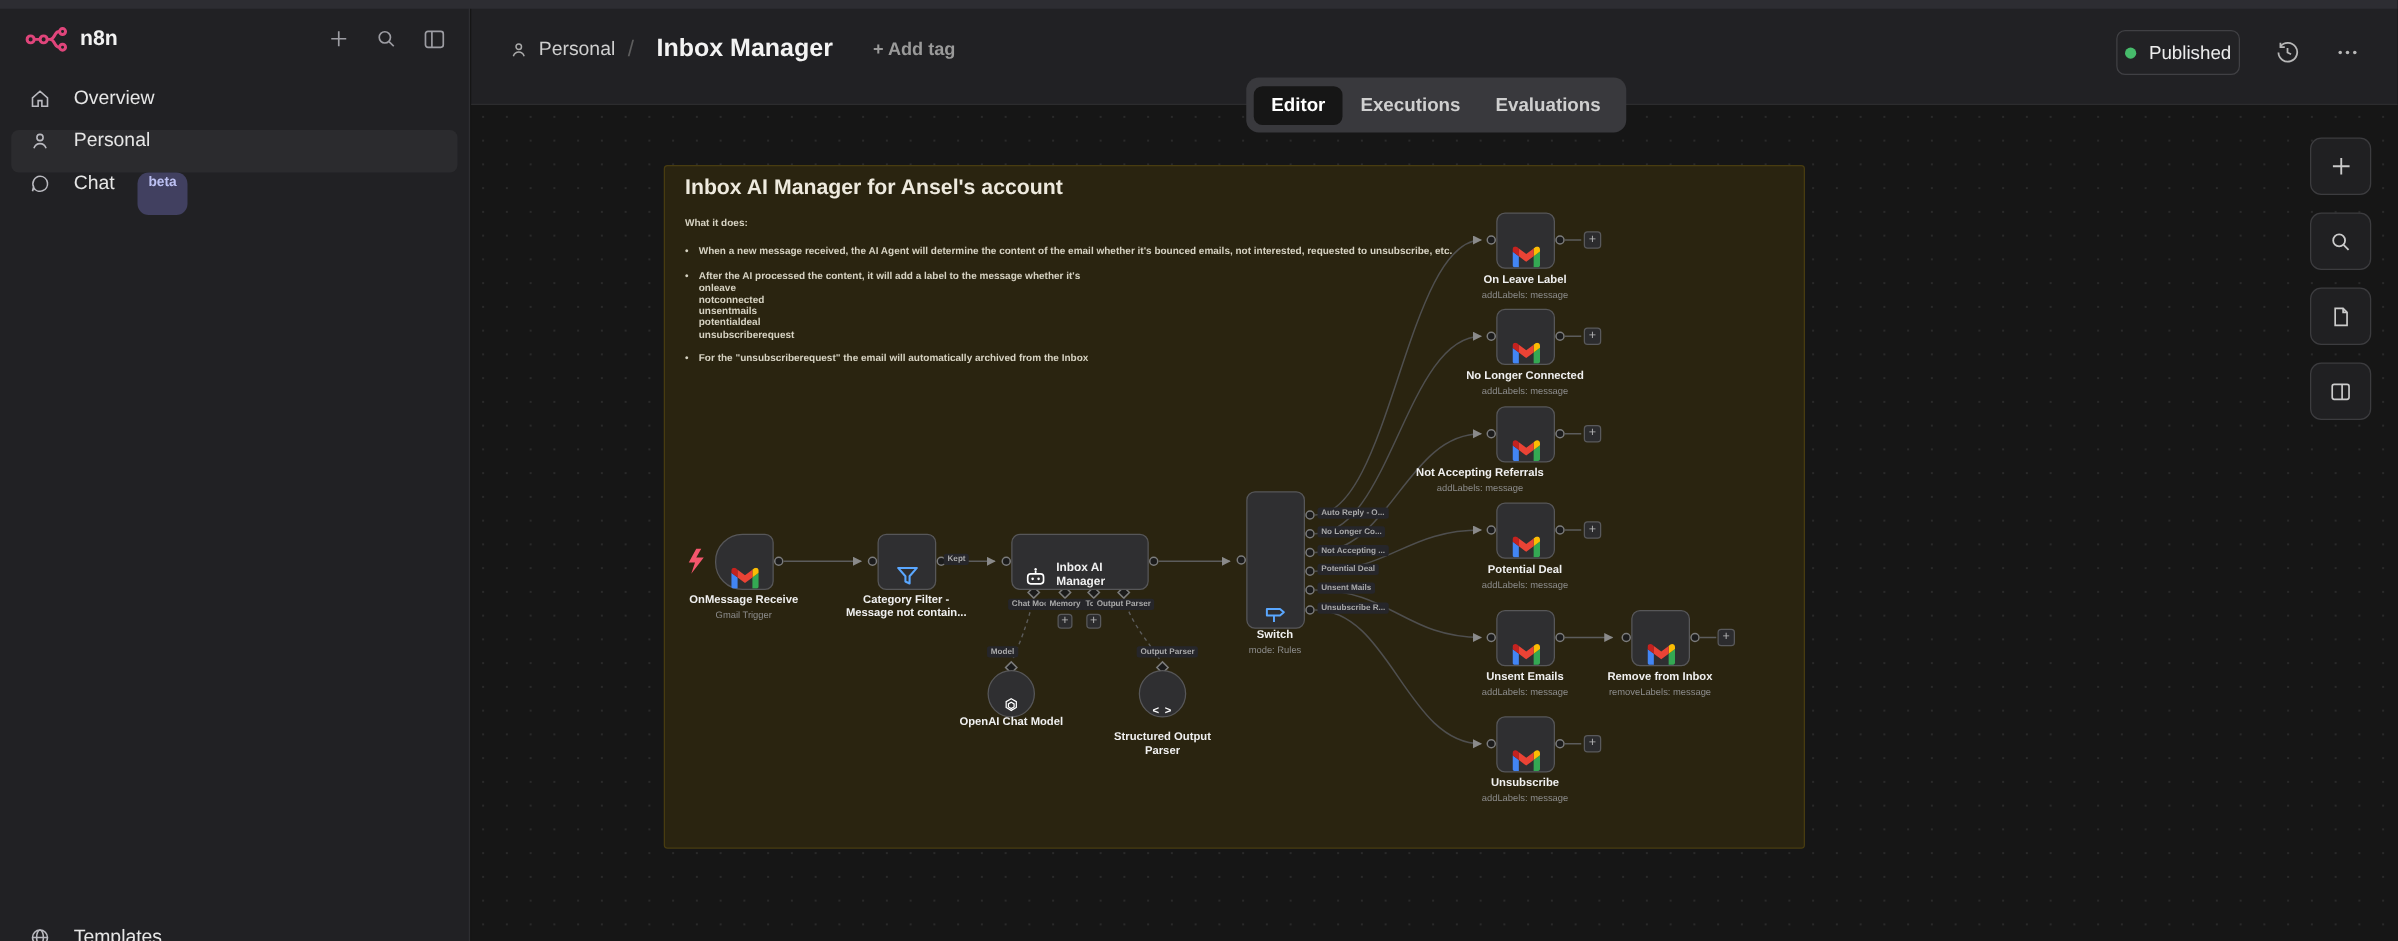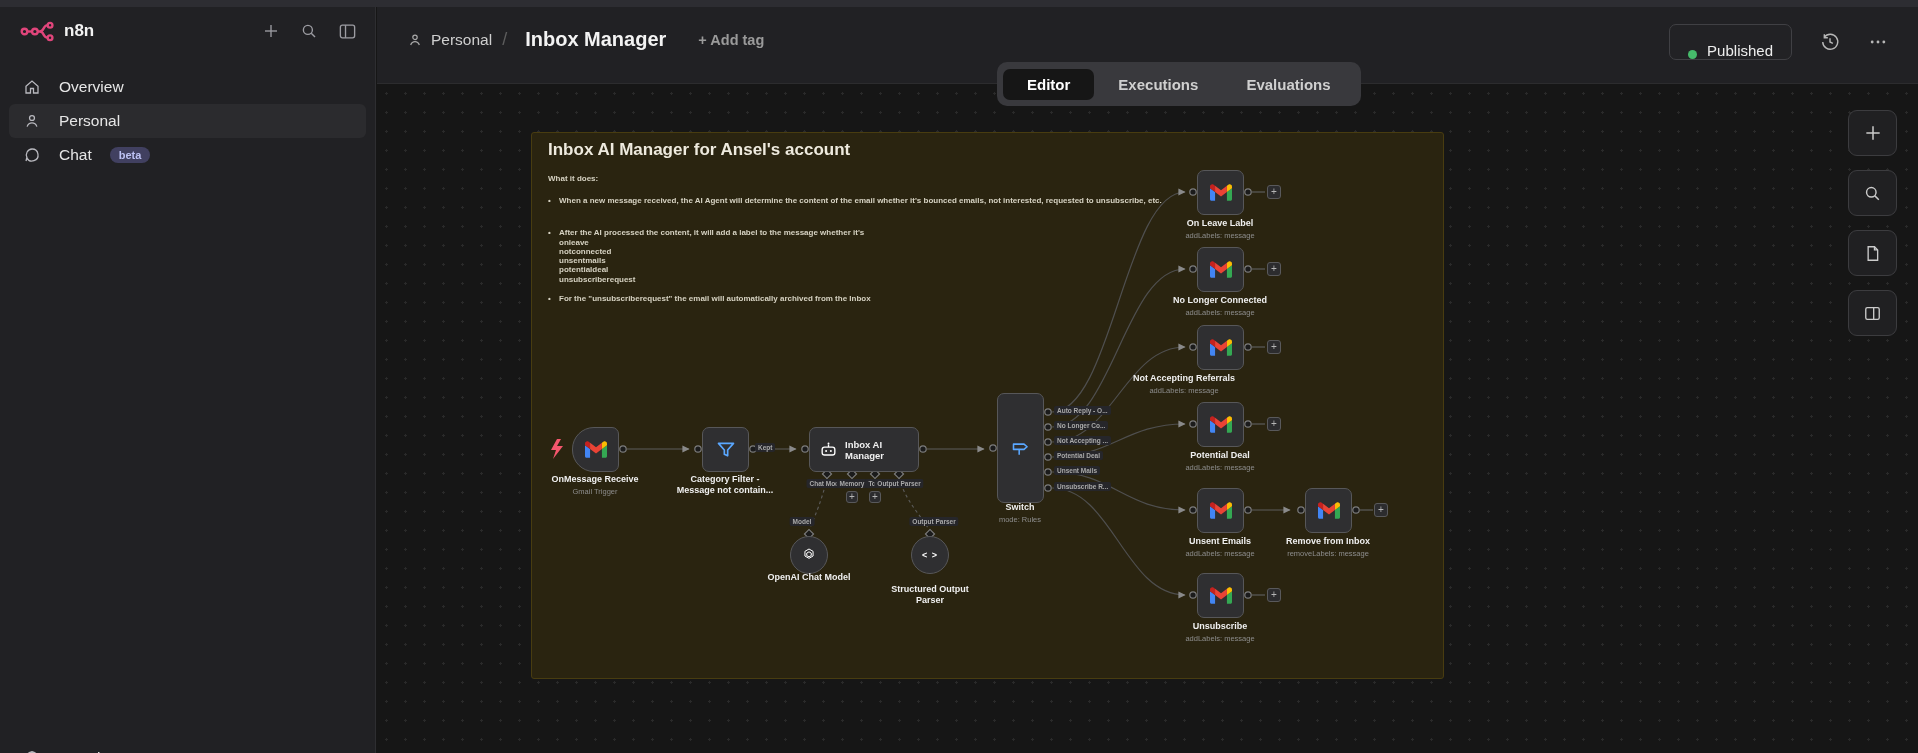--- a/index.html
+++ b/index.html
@@ -7,56 +7,56 @@
   .top-strip { position:absolute; left:0; top:0; width:1918px; height:7px; background:#2d2d32; z-index:60; }
 
   
   .sidebar { position:absolute; left:0; top:0; width:376px; height:753px; background:#212124; border-right:1px solid #2e2e31; z-index:40; overflow:hidden; }
   .sb-top { display:flex; align-items:center; height:62px; padding:0 18px 0 20px; }
   .brand { display:flex; align-items:center; gap:8px; }
   .brand-text { color:#f2f2f2; font-size:17px; font-weight:bold; }
   .sb-top-icons { margin-left:auto; display:flex; align-items:center; gap:20px; }
   .icon-btn { background:none; border:none; cursor:pointer; color:#9d9da3; display:flex; align-items:center; justify-content:center; padding:0; }
   .sb-nav { margin-top:8px; }
-  .sb-item { display:flex; align-items:center; gap:18px; height:34px; margin:0 9px; padding:0 14px; border-radius:6px; color:#e6e6e6; font-size:15.5px; cursor:pointer; }
+  .sb-item { display:flex; gap:18px; height:34px; margin:0 9px; padding:0 14px; border-radius:6px; color:#e6e6e6; font-size:15.5px; cursor:pointer; }
   .sb-item.active { background:#2b2b2e; }
   .sb-item .sb-ic { color:#b9b9bf; display:flex; }
   .badge { background:#414060; color:#bdc1f3; font-size:11px; font-weight:bold; padding:2px 9px; border-radius:9px; }
   .sb-bottom { position:absolute; left:0; top:741px; width:376px; }
 
   
   .topbar { position:absolute; left:377px; top:0; width:1541px; height:84px; background:#212124; border-bottom:1px solid #2c2c2e; z-index:30; display:flex; align-items:flex-start; }
   .crumbs { display:flex; align-items:center; gap:10px; margin:28px 0 0 30px; }
   .crumb-proj { display:flex; align-items:center; gap:8px; color:#cfcfcf; font-size:15.5px; cursor:pointer; }
   .crumb-sep { color:#5d5d5d; font-size:18px; }
   .wf-title { color:#f3f3f3; font-size:20px; font-weight:bold; margin-left:8px; cursor:text; }
   .add-tag { color:#9a9a9a; font-size:14.5px; font-weight:bold; margin-left:22px; cursor:pointer; }
   .topbar-right { position:absolute; right:0; top:0; display:flex; align-items:center; height:84px; padding-right:30px; gap:28px; }
-  .pub-btn { display:flex; align-items:flex-end; gap:10px; height:36px; padding:0 18px; background:#222225; border:1px solid #404044; border-radius:7px; color:#ededed; font-size:15px; cursor:pointer; }
+  .pub-btn { display:flex; align-items:center; gap:10px; height:36px; padding:0 6px; background:#222225; border:1px solid #404044; border-radius:7px; color:#ededed; font-size:15px; cursor:pointer; }
   .pub-dot { width:9px; height:9px; border-radius:50%; background:#46bb6b; }
 
   
   .tabs { position:absolute; left:997px; top:62px; height:44px; background:#39393d; border-radius:10px; display:flex; align-items:center; padding:0 6px; z-index:50; }
-  .tab { height:31px; display:flex; align-items:center; padding:0 24px; border-radius:7px; color:#cfcfcf; font-size:15px; font-weight:bold; cursor:pointer; }
+  .tab { height:31px; display:flex; align-items:center; padding:0 14px; border-radius:7px; color:#cfcfcf; font-size:15px; font-weight:bold; cursor:pointer; }
   .tab.active { background:#161616; color:#ffffff; }
 
   
   .canvas { position:absolute; left:377px; top:84px; width:1541px; height:669px;
     background-color:#161616;
     background-image:radial-gradient(circle,#2a2a2a 1px,transparent 1.2px);
     background-size:19px 19px; z-index:10; }
   .sticky { position:absolute; left:154px; top:48px; width:913px; height:547px; background:#2a2410; border:1px solid #483c10; border-radius:3px; z-index:1; padding:7px 16px; cursor:pointer; }
   .sticky h1 { color:#eeeade; font-size:17px; font-weight:bold; margin-bottom:14px; }
   .sticky .intro { color:#d6d2c2; font-size:8px; font-weight:bold; margin-bottom:13px; }
   .sticky ul { list-style:none; }
   .sticky li { color:#d6d2c2; font-size:8px; font-weight:bold; line-height:9.3px; margin-bottom:10px; padding-left:11px; position:relative; }
   .sticky li::before { content:"•"; position:absolute; left:0; top:0; }
   .wires { position:absolute; left:0; top:0; width:1541px; height:669px; z-index:2; }
 
-  .node { position:absolute; width:47px; height:45px; background:#2f2f31; border:1px solid #575759; border-radius:7px; display:flex; align-items:center; justify-content:center; z-index:3; cursor:pointer; }
+  .node { position:absolute; width:47px; height:45px; background:#2f2f31; border:1px solid #575759; border-radius:7px; display:flex; align-items:flex-end; justify-content:center; z-index:3; cursor:pointer; }
   .node.trigger { border-radius:22px 7px 7px 22px; }
   .node.wide { width:110px; justify-content:flex-start; padding-left:9px; gap:7px; }
   .node.tall { height:110px; }
   .node.round { width:38px; height:38px; border-radius:50%; }
   .agent-name { color:#f0f0f0; font-size:9.5px; font-weight:bold; line-height:11px; width:56px; }
   .nlabel { position:absolute; width:150px; text-align:center; z-index:3; pointer-events:none; }
   .nlabel .nm { color:#f0f0f0; font-size:9px; font-weight:bold; line-height:10.5px; }
   .nlabel .sub { color:#8d8d8d; font-size:7.5px; margin-top:2px; }
   .chip { position:absolute; background:#26262a; color:#a9a9a9; font-size:6.5px; font-weight:bold; padding:1px 3px; border-radius:2px; white-space:nowrap; z-index:4; pointer-events:none; }
   .chip.ctr { transform:translateX(-50%); }
@@ -193,21 +193,21 @@
   <div class="tab">Executions</div>
   <div class="tab">Evaluations</div>
 </div>
 
 <main class="canvas">
 
   <div class="sticky">
     <h1>Inbox AI Manager for Ansel's account</h1>
     <div class="intro">What it does:</div>
     <ul>
-      <li style="margin-bottom:23px;">When a new message received, the AI Agent will determine the content of the email whether it's bounced emails, not interested, requested to unsubscribe, etc.</li>
+      <li style="margin-bottom:11px;">When a new message received, the AI Agent will determine the content of the email whether it's bounced emails, not interested, requested to unsubscribe, etc.</li>
       <li style="margin-bottom:10px;">
         <span>After the AI processed the content, it will add a label to the message whether it's</span>
         <div>onleave</div>
         <div>notconnected</div>
         <div>unsentmails</div>
         <div>potentialdeal</div>
         <div>unsubscriberequest</div>
       </li>
       <li>For the "unsubscriberequest" the email will automatically archived from the Inbox</li>
     </ul>

